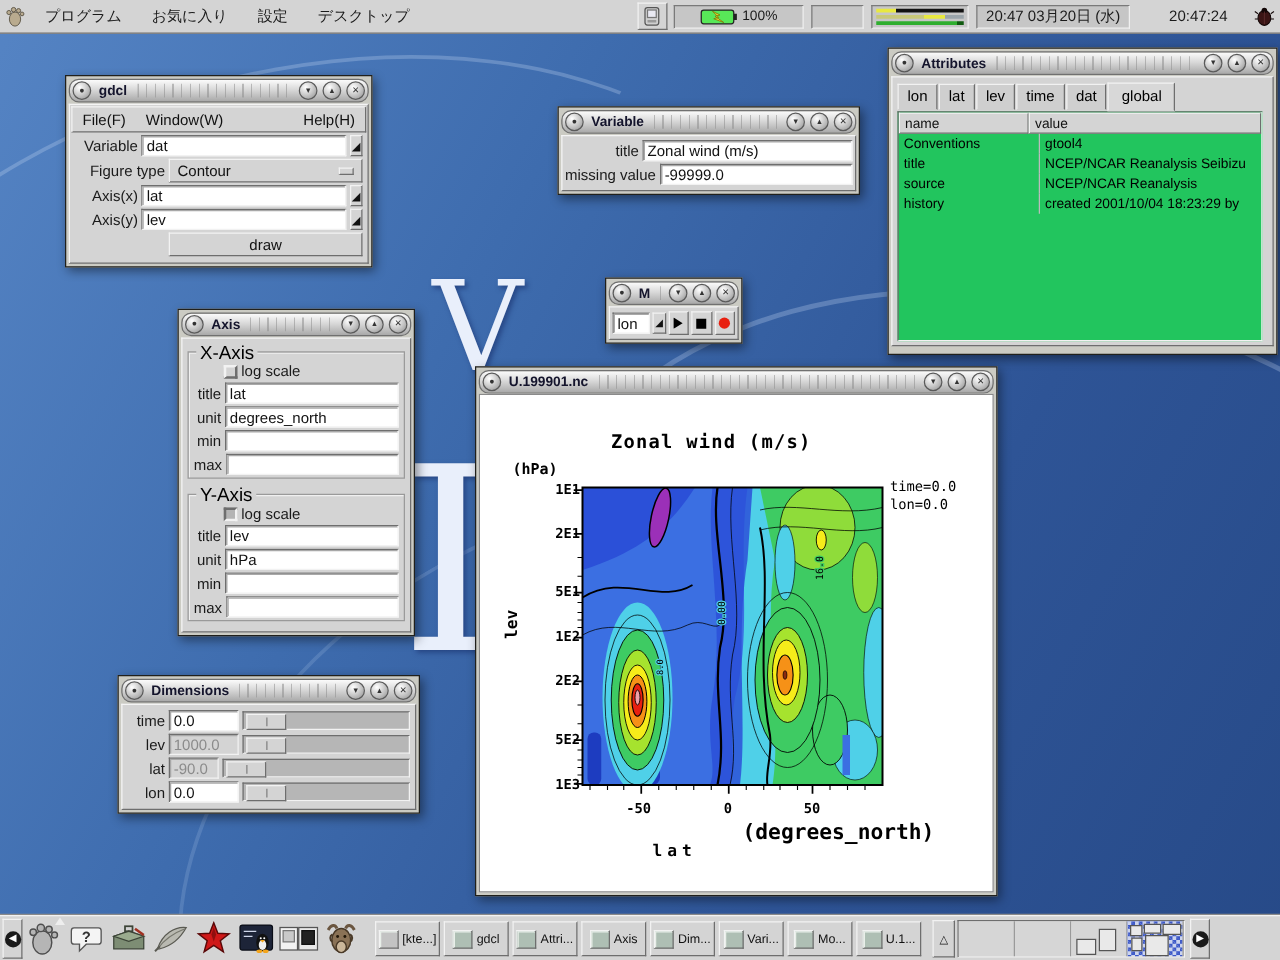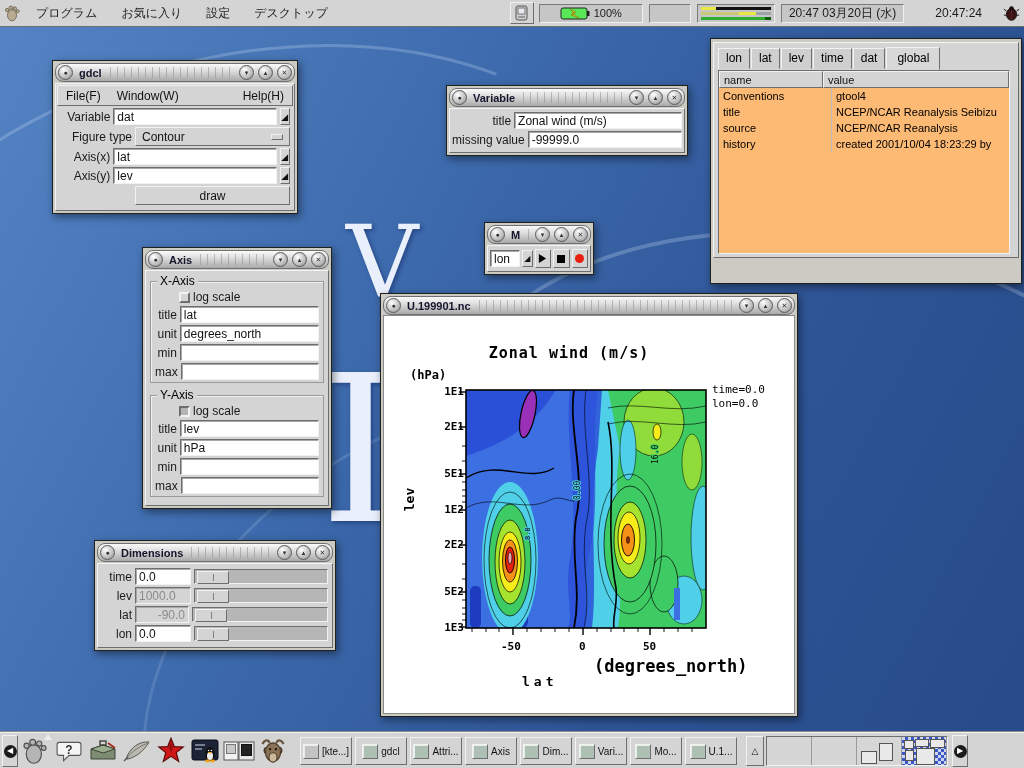--- a/index.html
+++ b/index.html
@@ -47,21 +47,21 @@
     font:12px "Liberation Sans",sans-serif;color:#111;display:flex;
     align-items:center;justify-content:center;box-sizing:border-box;}
   .row{display:flex;align-items:center;gap:3px;margin:2px 4px;}
   .lbl{font-size:12px;color:#1a1a1a;text-align:right;white-space:nowrap;}
   .cb{width:11px;height:11px;box-sizing:border-box;background:#d4d4d4;
     border:2px solid;border-color:#f2f2f2 #6e6e6e #6e6e6e #f2f2f2;}
   .cb.checked{border-color:#6e6e6e #f2f2f2 #f2f2f2 #6e6e6e;background:#b4b4b4;}
   .gframe{position:relative;border:1px solid #9a9a9a;box-shadow:inset 1px 1px 0 #f0f0f0;
     margin:8px 4px 4px 4px;padding-top:6px;}
   .gframe>.legend{position:absolute;top:-8px;left:6px;background:#d4d4d4;
-    padding:0 3px;font-size:12px;}
+    padding:0 3px;font-size:15px;}
   .tab{background:#cfcfcf;border:1px solid;border-color:#f2f2f2 #6e6e6e #cfcfcf #f2f2f2;
     padding:2px 7px 3px 7px;font-size:12px;margin-right:1px;}
   .tab.active{background:#d8d8d8;padding:3px 10px 4px 10px;position:relative;top:1px;
     border-bottom-color:#d8d8d8;font-weight:normal;}
   .trough{background:#b6b6b6;border:1px solid;border-color:#6e6e6e #f2f2f2 #f2f2f2 #6e6e6e;
     height:15px;flex:1;position:relative;box-sizing:border-box;}
   .thumb{position:absolute;left:2px;top:1px;width:30px;height:11px;background:#d4d4d4;
     border:1px solid;border-color:#f2f2f2 #6e6e6e #6e6e6e #f2f2f2;
     display:flex;align-items:center;justify-content:center;}
   .thumb:after{content:"";width:1px;height:7px;background:#808080;}
@@ -217,30 +217,38 @@
         <input class="entry" value="Zonal wind (m/s)" style="">
       </div>
       <div class="row" style="margin:2px 2px;justify-content:space-between;">
         <span class="lbl" style="width:82px;">missing value</span>
         <input class="entry" value="-99999.0" style="">
       </div>
     </div>
   </div>
 
   <div class="xwin" style="left:710px;top:38px;width:306px;height:240px;">
+    <div class="tb">
+      <span class="tbtn">●</span>
+      <span class="ttl">Attributes</span>
+      <span class="ripple"></span>
+      <span class="tbtn">▾</span>
+      <span class="tbtn">▴</span>
+      <span class="tbtn">✕</span>
+    </div>
     <div class="wc" style="margin-top:1px;height:214px;">
       <div style="display:flex;align-items:flex-end;padding:3px 4px 0 4px;height:23px;">
         <span class="tab">lon</span>
         <span class="tab">lat</span>
         <span class="tab">lev</span>
         <span class="tab">time</span>
         <span class="tab">dat</span>
         <span class="tab active">global</span>
       </div>
-      <div style="margin:1px 8px 4px 4px;height:182px;background:#fdba74;border:1px solid;border-color:#6e6e6e #f2f2f2 #f2f2f2 #6e6e6e;overflow:hidden;">
+      <div style="margin:1px 8px 4px 4px;height:182px;background:#22c55e;border:1px solid;border-color:#6e6e6e #f2f2f2 #f2f2f2 #6e6e6e;overflow:hidden;">
         <div style="display:flex;">
           <span class="gbtn" style="width:104px;height:17px;justify-content:flex-start;padding:0 4px;font-size:11px;">name</span>
           <span class="gbtn" style="flex:1;height:17px;justify-content:flex-start;padding:0 4px;font-size:11px;">value</span>
         </div>
         <div style="display:flex;font-size:11px;line-height:16px;">
           <span style="width:104px;padding:0 4px;border-right:1px solid #bbb;">Conventions</span>
           <span style="flex:1;padding:0 4px;white-space:nowrap;">gtool4</span>
         </div>
         <div style="display:flex;font-size:11px;line-height:16px;">
           <span style="width:104px;padding:0 4px;border-right:1px solid #bbb;">title</span>
@@ -362,21 +370,21 @@
       </div>
       <div class="row">
         <span class="lbl" style="width:30px;">lev</span>
         <input class="entry off" style="width: 56px; flex: 0 0 auto;" value="1000.0">
         <span class="trough">
             <span class="thumb"></span>
           </span>
       </div>
       <div class="row">
         <span class="lbl" style="width:30px;">lat</span>
-        <input class="entry off" style="width: 54px; flex: 0 0 auto; text-align: right;" value="-90.0">
+        <input class="entry off" style="width: 40px; flex: 0 0 auto;" value="-90.0">
         <span class="trough">
             <span class="thumb"></span>
           </span>
       </div>
       <div class="row">
         <span class="lbl" style="width:30px;">lon</span>
         <input class="entry" style="width: 56px; flex: 0 0 auto;" value="0.0">
         <span class="trough">
             <span class="thumb"></span>
           </span>

